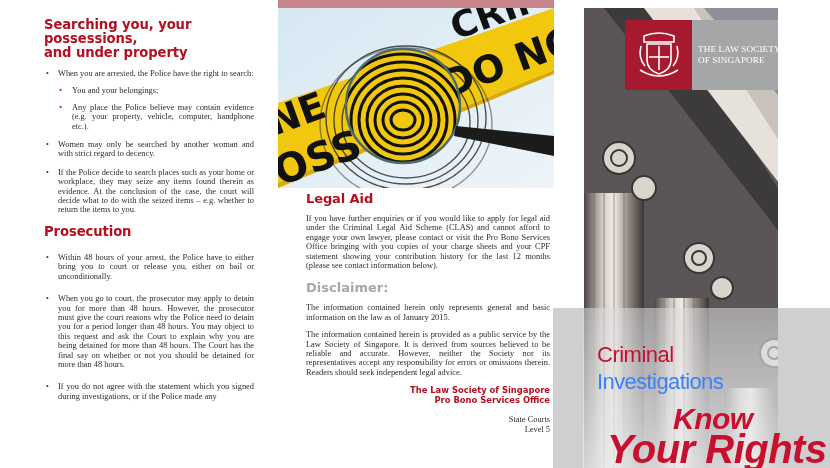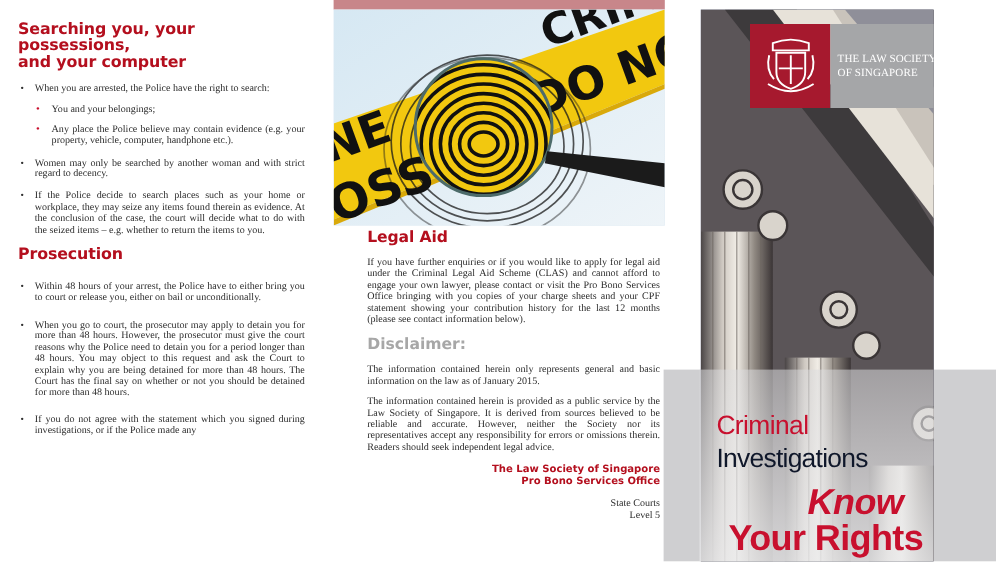--- a/index.html
+++ b/index.html
@@ -1,20 +1,20 @@
 <!DOCTYPE html>
 <html><head>
 <meta charset="utf-8">
 <style>
   * { box-sizing: border-box; margin: 0; padding: 0; }
   html, body { width: 830px; height: 468px; overflow: hidden; background: #ffffff; }
   body { position: relative; font-family: "Liberation Sans", sans-serif; color: #333; }
 
   
-  .panel-left { position: absolute; left: 0; top: 0; width: 270px; height: 468px; padding: 18px 16px 0 15px; overflow: hidden; }
+  .panel-left { position: absolute; left: 0; top: 0; width: 270px; height: 468px; padding: 18px 16px 0 44px; overflow: hidden; }
   .h-red { font-family: "DejaVu Sans", sans-serif; font-weight: bold; color: #b40f1e; line-height: 14px; letter-spacing: -0.1px; }
   .h-search { font-size: 13.2px; margin-bottom: 9px; }
   .h-prosecution { font-size: 13.2px; margin: 10px 0 14px 0; }
   ul.blist { list-style: none; }
   ul.blist > li { position: relative; padding-left: 14px; font-family: "Liberation Serif", serif; font-size: 8.4px; line-height: 9.4px; color: #2b2b2b; text-align: justify; margin-bottom: 9px; }
   ul.blist > li::before { content: "\2022"; position: absolute; left: 2px; top: 0; color: #333; font-size: 8px; }
   ul.sublist { list-style: none; margin-top: 8px; }
   ul.sublist > li { position: relative; padding-left: 14px; margin-bottom: 7px; font-family: "Liberation Serif", serif; font-size: 8.4px; line-height: 9.4px; }
   ul.sublist > li::before { content: "\2022"; position: absolute; left: 1px; top: 0; color: #c8102e; font-size: 9px; }
   .gap-lg { margin-bottom: 13px !important; }
@@ -34,31 +34,31 @@
   
   .panel-cover { position: absolute; left: 584px; top: 8px; width: 194px; height: 460px; overflow: hidden; background: #3a3f55; }
   .cover-gray-band { position: absolute; left: 553px; top: 308px; width: 277px; height: 160px; background: #cfcfd1; }
   .logo-block { position: absolute; left: 41px; top: 12px; height: 70px; display: flex; z-index: 3; }
   .logo-crest-box { width: 67px; height: 70px; background: #a6192e; display: flex; align-items: center; justify-content: center; }
   .logo-text-box { width: 102px; height: 70px; background: #a5a6a8; display: flex; flex-direction: column; justify-content: center; padding-left: 6px; }
   .logo-text-box span { font-family: "Liberation Serif", serif; font-size: 9.2px; line-height: 11px; color: #ffffff; letter-spacing: 0.1px; }
   .cover-title-wrap { position: absolute; left: 553px; top: 308px; width: 277px; height: 137px; z-index: 4; }
   .cover-fade { position: absolute; left: 30px; top: 0; width: 195px; height: 160px; background: linear-gradient(to bottom, rgba(220,220,222,0.55), rgba(235,235,236,0.85)); }
   .t-criminal { position: absolute; left: 44px; top: 34px; font-family: "Liberation Sans", sans-serif; font-size: 22px; color: #c8102e; letter-spacing: -0.5px; }
-  .t-invest { position: absolute; left: 44px; top: 61px; font-family: "Liberation Sans", sans-serif; font-size: 22px; color: #0f172a; letter-spacing: -0.6px; }
+  .t-invest { position: absolute; left: 44px; top: 61px; font-family: "Liberation Sans", sans-serif; font-size: 22px; color: #3b82f6; letter-spacing: -0.6px; }
   .t-know { position: absolute; left: 98px; top: 96px; font-family: "Liberation Sans", sans-serif; font-weight: bold; font-style: italic; font-size: 30px; line-height: 30px; color: #c8102e; letter-spacing: -0.5px; margin-left: 22px; }
-  .t-rights { position: absolute; left: 54px; top: 126px; font-family: "Liberation Sans", sans-serif; font-weight: bold; font-size: 30px; line-height: 30px; color: #c8102e; letter-spacing: -0.5px; text-align: center; }
+  .t-rights { position: absolute; left: 54px; top: 126px; font-family: "Liberation Sans", sans-serif; font-weight: bold; font-style: italic; font-size: 40px; line-height: 30px; color: #c8102e; letter-spacing: -0.5px; text-align: center; }
 </style>
 </head>
 <body>
 
 <section class="panel-left">
   <h2 class="h-red h-search">
     <span>Searching you, your possessions,</span><br>
-    <span>and your computer</span>
+    <span>and under property</span>
   </h2>
   <ul class="blist">
     <li>
       <span>When you are arrested, the Police have the right to search:</span>
       <ul class="sublist">
         <li>You and your belongings;</li>
         <li>Any place the Police believe may contain evidence (e.g. your property, vehicle, computer, handphone etc.).</li>
       </ul>
     </li>
     <li>Women may only be searched by another woman and with strict regard to decency.</li>

